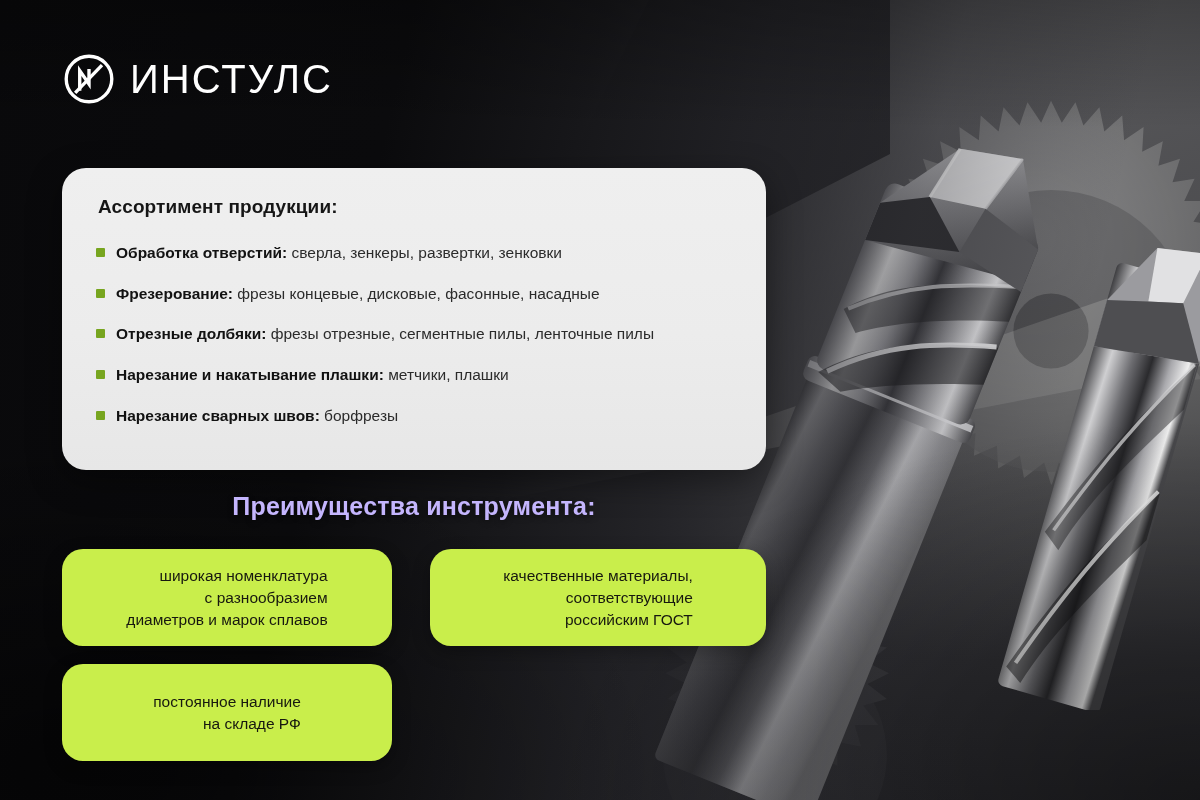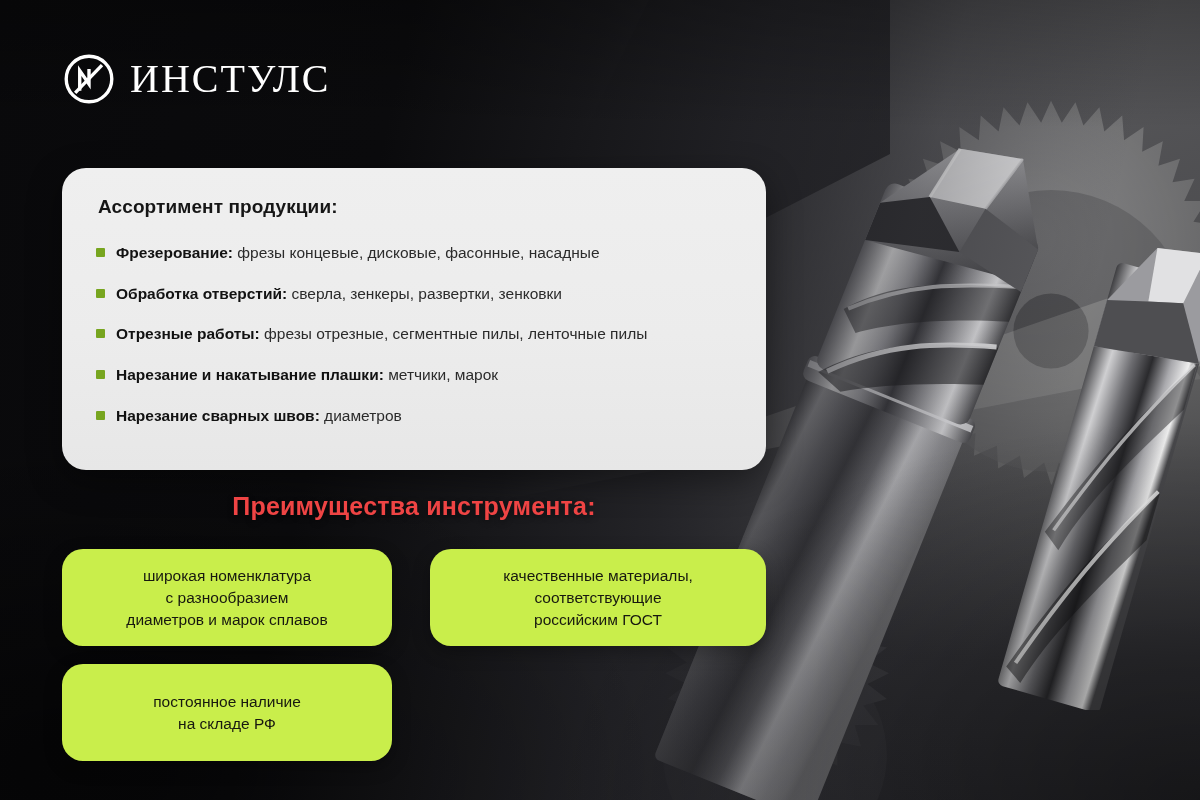--- a/index.html
+++ b/index.html
@@ -66,21 +66,21 @@
   }
 
   
   .logo{
     position:absolute;left:62px;top:52px;display:flex;align-items:center;gap:14px;z-index:8;
   }
   .logo-mark{width:54px;height:54px;flex:0 0 54px;}
   .logo-mark svg{width:100%;height:100%;display:block;}
   .logo-word{
     font-size:40px;letter-spacing:2px;color:#fff;font-weight:400;
-    font-family:Liberation Serif, serif;
+    font-family:Liberation Sans, sans-serif;
     line-height:1;white-space:nowrap;
   }
 
   
   .card{
     position:absolute;left:62px;top:168px;width:704px;min-height:302px;
     background:linear-gradient(180deg,#efefef 0%,#ececec 55%,#e7e7e7 100%);
     border-radius:24px;
     padding:28px 34px 20px 34px;
     box-sizing:border-box;
@@ -99,34 +99,34 @@
     flex:0 0 9px;width:9px;height:9px;background:#77a51f;margin-top:8px;border-radius:1px;
   }
   .li-text{
     font-size:15.5px;line-height:1.72;color:#2b2b2b;
   }
   .li-text b{color:#121212;font-weight:bold;}
 
   
   .adv-title{
     position:absolute;left:62px;top:492px;width:704px;text-align:center;
-    color:#ef4444;font-size:25px;font-weight:bold;letter-spacing:.2px;z-index:7;
+    color:#c4b5fd;font-size:25px;font-weight:bold;letter-spacing:.2px;z-index:7;
     text-shadow:0 2px 6px rgba(0,0,0,.45);
   }
 
   
   .adv-grid{
     position:absolute;left:62px;top:549px;width:704px;
     display:grid;grid-template-columns:330px 336px;gap:18px 38px;z-index:7;
   }
   .adv-card{
     background:#c9ee4b;border-radius:21px;
     min-height:97px;
     display:flex;align-items:center;justify-content:center;
-    text-align:center;padding:4px 16px;box-sizing:border-box;
+    text-align:right;padding:4px 16px;box-sizing:border-box;
     box-shadow:0 6px 18px rgba(0,0,0,.30);
   }
   .adv-card span{
     font-size:15.5px;line-height:1.42;color:#17180f;
   }
 </style>
 </head>
 <body>
 
 <div class="stage">
@@ -258,37 +258,37 @@
       </svg>
     </span>
     <span class="logo-word">ИНСТУЛС</span>
   </div>
 
   <div class="card">
     <div class="card-title">Ассортимент продукции:</div>
     <ul class="list" id="assortment-list">
         <li>
           <span class="bullet"></span>
+          <span class="li-text"><b>Обработка отверстий:</b><span> сверла, зенкеры, развертки, зенковки</span></span>
+        </li>
+        <li>
+          <span class="bullet"></span>
           <span class="li-text"><b>Фрезерование:</b><span> фрезы концевые, дисковые, фасонные, насадные</span></span>
         </li>
         <li>
           <span class="bullet"></span>
-          <span class="li-text"><b>Обработка отверстий:</b><span> сверла, зенкеры, развертки, зенковки</span></span>
-        </li>
-        <li>
-          <span class="bullet"></span>
-          <span class="li-text"><b>Отрезные работы:</b><span> фрезы отрезные, сегментные пилы, ленточные пилы</span></span>
-        </li>
-        <li>
-          <span class="bullet"></span>
-          <span class="li-text"><b>Нарезание и накатывание плашки:</b><span> метчики, марок</span></span>
-        </li>
-        <li>
-          <span class="bullet"></span>
-          <span class="li-text"><b>Нарезание сварных швов:</b><span> диаметров</span></span>
+          <span class="li-text"><b>Отрезные долбяки:</b><span> фрезы отрезные, сегментные пилы, ленточные пилы</span></span>
+        </li>
+        <li>
+          <span class="bullet"></span>
+          <span class="li-text"><b>Нарезание и накатывание плашки:</b><span> метчики, плашки</span></span>
+        </li>
+        <li>
+          <span class="bullet"></span>
+          <span class="li-text"><b>Нарезание сварных швов:</b><span> борфрезы</span></span>
         </li>
       </ul>
   </div>
 
   <div class="adv-title">Преимущества инструмента:</div>
   <div class="adv-grid" id="advantages-grid">
       <div class="adv-card">
         <span>широкая номенклатура<br>с разнообразием<br>диаметров и марок сплавов</span>
       </div>
       <div class="adv-card">

